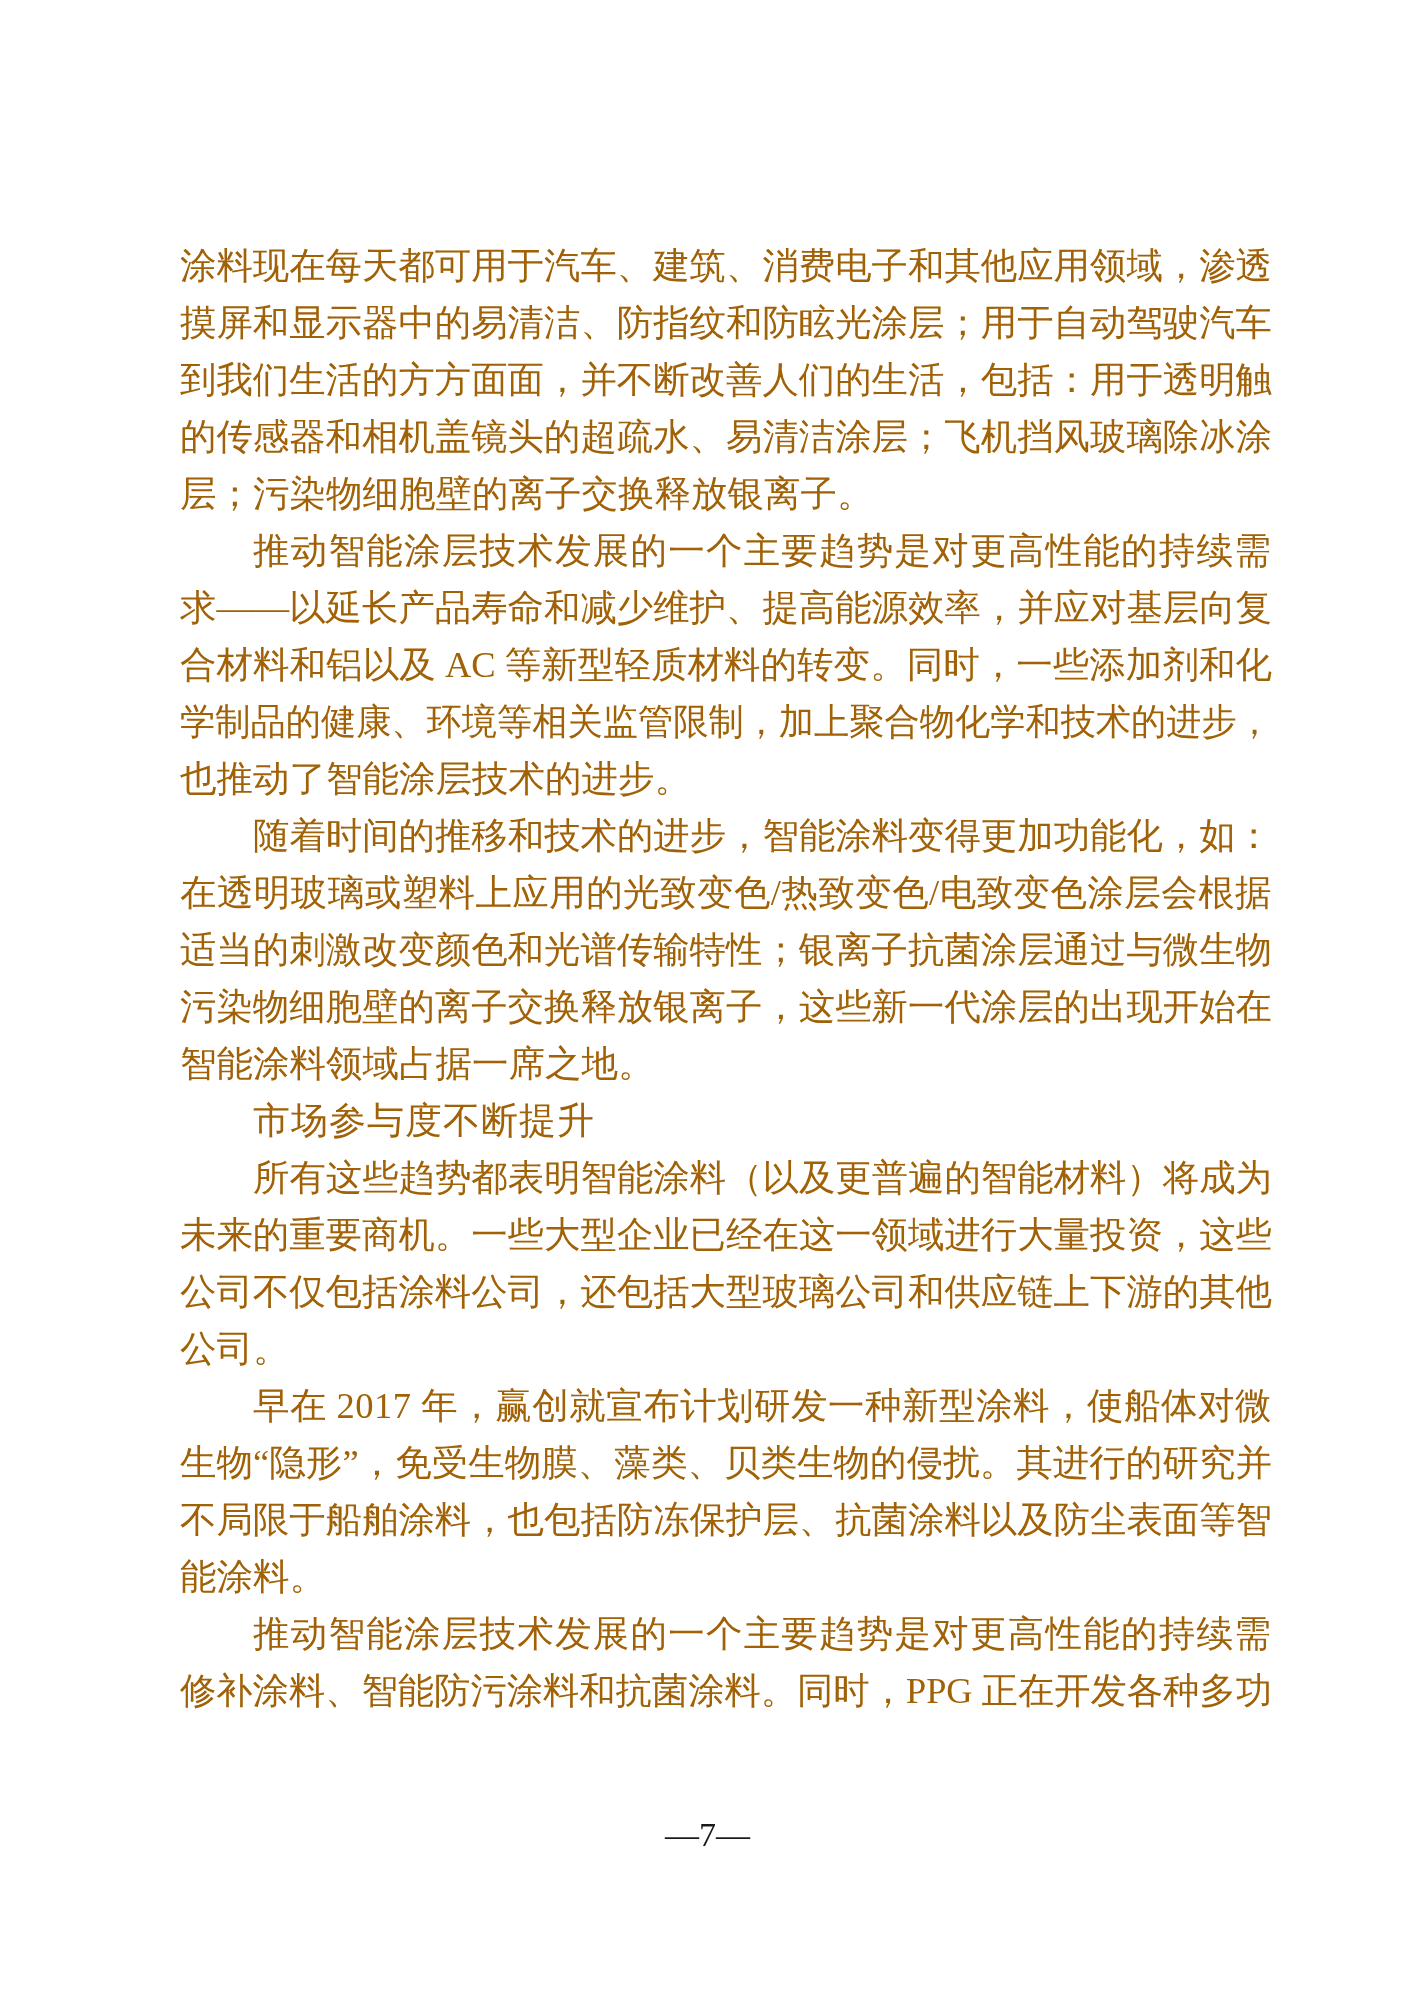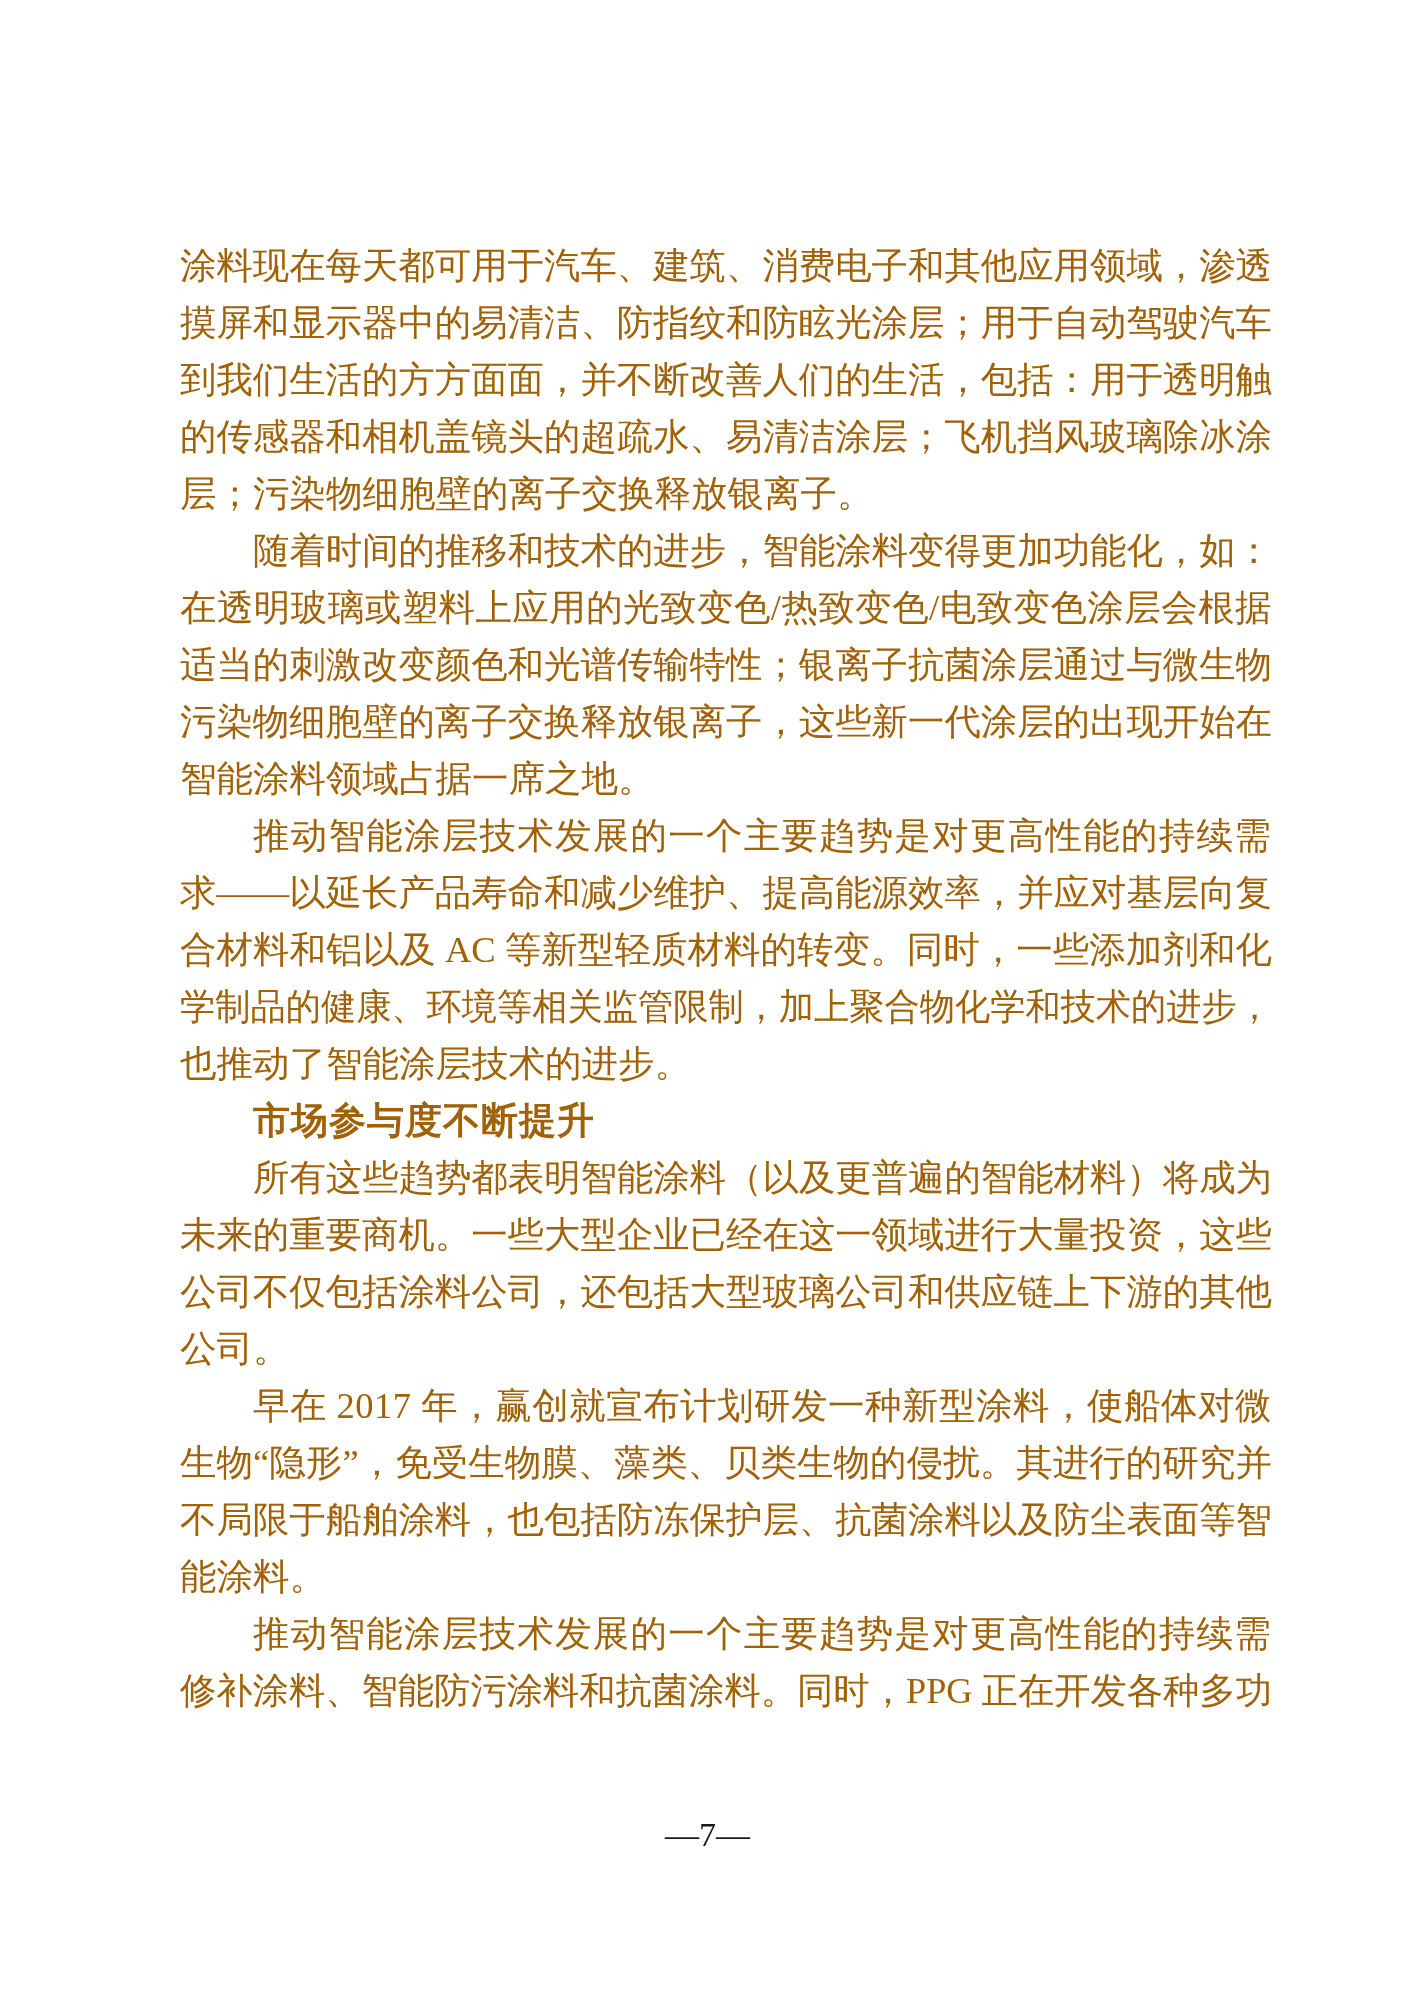--- a/index.html
+++ b/index.html
@@ -30,21 +30,21 @@
     white-space: nowrap;
     color: #a16207;
   }
   .line.indent { padding-left: 73px; }
   .line-text {
     display: inline-block;
     transform-origin: 0 50%;
   }
   .block.heading .line-text {
     font-family: "Liberation Sans", "DejaVu Sans", sans-serif;
-    font-weight: 700;
+    font-weight: 400;
     font-size: 37px;
     letter-spacing: 1px;
   }
   .page-number {
     position: absolute;
     left: 0; top: 1806px;
     width: 1415px;
     height: 57px;
     line-height: 57px;
     text-align: center;
@@ -58,32 +58,32 @@
 <div class="page">
   <main class="doc">
       <div class="block">
         <div class="line full"><span class="line-text" style="transform: scaleX(0.99726);">涂料现在每天都可用于汽车、建筑、消费电子和其他应用领域，渗透</span></div>
         <div class="line full"><span class="line-text" style="transform: scaleX(0.99726);">摸屏和显示器中的易清洁、防指纹和防眩光涂层；用于自动驾驶汽车</span></div>
         <div class="line full"><span class="line-text" style="transform: scaleX(0.99726);">到我们生活的方方面面，并不断改善人们的生活，包括：用于透明触</span></div>
         <div class="line full"><span class="line-text" style="transform: scaleX(0.99726);">的传感器和相机盖镜头的超疏水、易清洁涂层；飞机挡风玻璃除冰涂</span></div>
         <div class="line"><span class="line-text">层；污染物细胞壁的离子交换释放银离子。</span></div>
       </div>
       <div class="block">
+        <div class="line indent full"><span class="line-text" style="letter-spacing: 1.24074px;">推动智能涂层技术发展的一个主要趋势是对更高性能的持续需</span></div>
+        <div class="line full"><span class="line-text" style="transform: scaleX(0.99726);">求——以延长产品寿命和减少维护、提高能源效率，并应对基层向复</span></div>
+        <div class="line full"><span class="line-text" style="letter-spacing: 0.0322266px;">合材料和铝以及 AC 等新型轻质材料的转变。同时，一些添加剂和化</span></div>
+        <div class="line full"><span class="line-text" style="transform: scaleX(0.965091);">学制品的健康、环境等相关监管限制，加上聚合物化学和技术的进步，</span></div>
+        <div class="line"><span class="line-text">也推动了智能涂层技术的进步。</span></div>
+      </div>
+      <div class="block">
         <div class="line indent full"><span class="line-text" style="transform: scaleX(0.997065);">随着时间的推移和技术的进步，智能涂料变得更加功能化，如：</span></div>
         <div class="line full"><span class="line-text" style="letter-spacing: 0.425907px;">在透明玻璃或塑料上应用的光致变色/热致变色/电致变色涂层会根据</span></div>
         <div class="line full"><span class="line-text" style="transform: scaleX(0.99726);">适当的刺激改变颜色和光谱传输特性；银离子抗菌涂层通过与微生物</span></div>
         <div class="line full"><span class="line-text" style="transform: scaleX(0.99726);">污染物细胞壁的离子交换释放银离子，这些新一代涂层的出现开始在</span></div>
         <div class="line"><span class="line-text">智能涂料领域占据一席之地。</span></div>
-      </div>
-      <div class="block">
-        <div class="line indent full"><span class="line-text" style="letter-spacing: 1.24074px;">推动智能涂层技术发展的一个主要趋势是对更高性能的持续需</span></div>
-        <div class="line full"><span class="line-text" style="transform: scaleX(0.99726);">求——以延长产品寿命和减少维护、提高能源效率，并应对基层向复</span></div>
-        <div class="line full"><span class="line-text" style="letter-spacing: 0.0322266px;">合材料和铝以及 AC 等新型轻质材料的转变。同时，一些添加剂和化</span></div>
-        <div class="line full"><span class="line-text" style="transform: scaleX(0.965091);">学制品的健康、环境等相关监管限制，加上聚合物化学和技术的进步，</span></div>
-        <div class="line"><span class="line-text">也推动了智能涂层技术的进步。</span></div>
       </div>
       <div class="block heading">
         <div class="line indent"><span class="line-text">市场参与度不断提升</span></div>
       </div>
       <div class="block">
         <div class="line indent full"><span class="line-text" style="transform: scaleX(0.997065);">所有这些趋势都表明智能涂料（以及更普遍的智能材料）将成为</span></div>
         <div class="line full"><span class="line-text" style="transform: scaleX(0.99726);">未来的重要商机。一些大型企业已经在这一领域进行大量投资，这些</span></div>
         <div class="line full"><span class="line-text" style="transform: scaleX(0.99726);">公司不仅包括涂料公司，还包括大型玻璃公司和供应链上下游的其他</span></div>
         <div class="line"><span class="line-text">公司。</span></div>
       </div>

